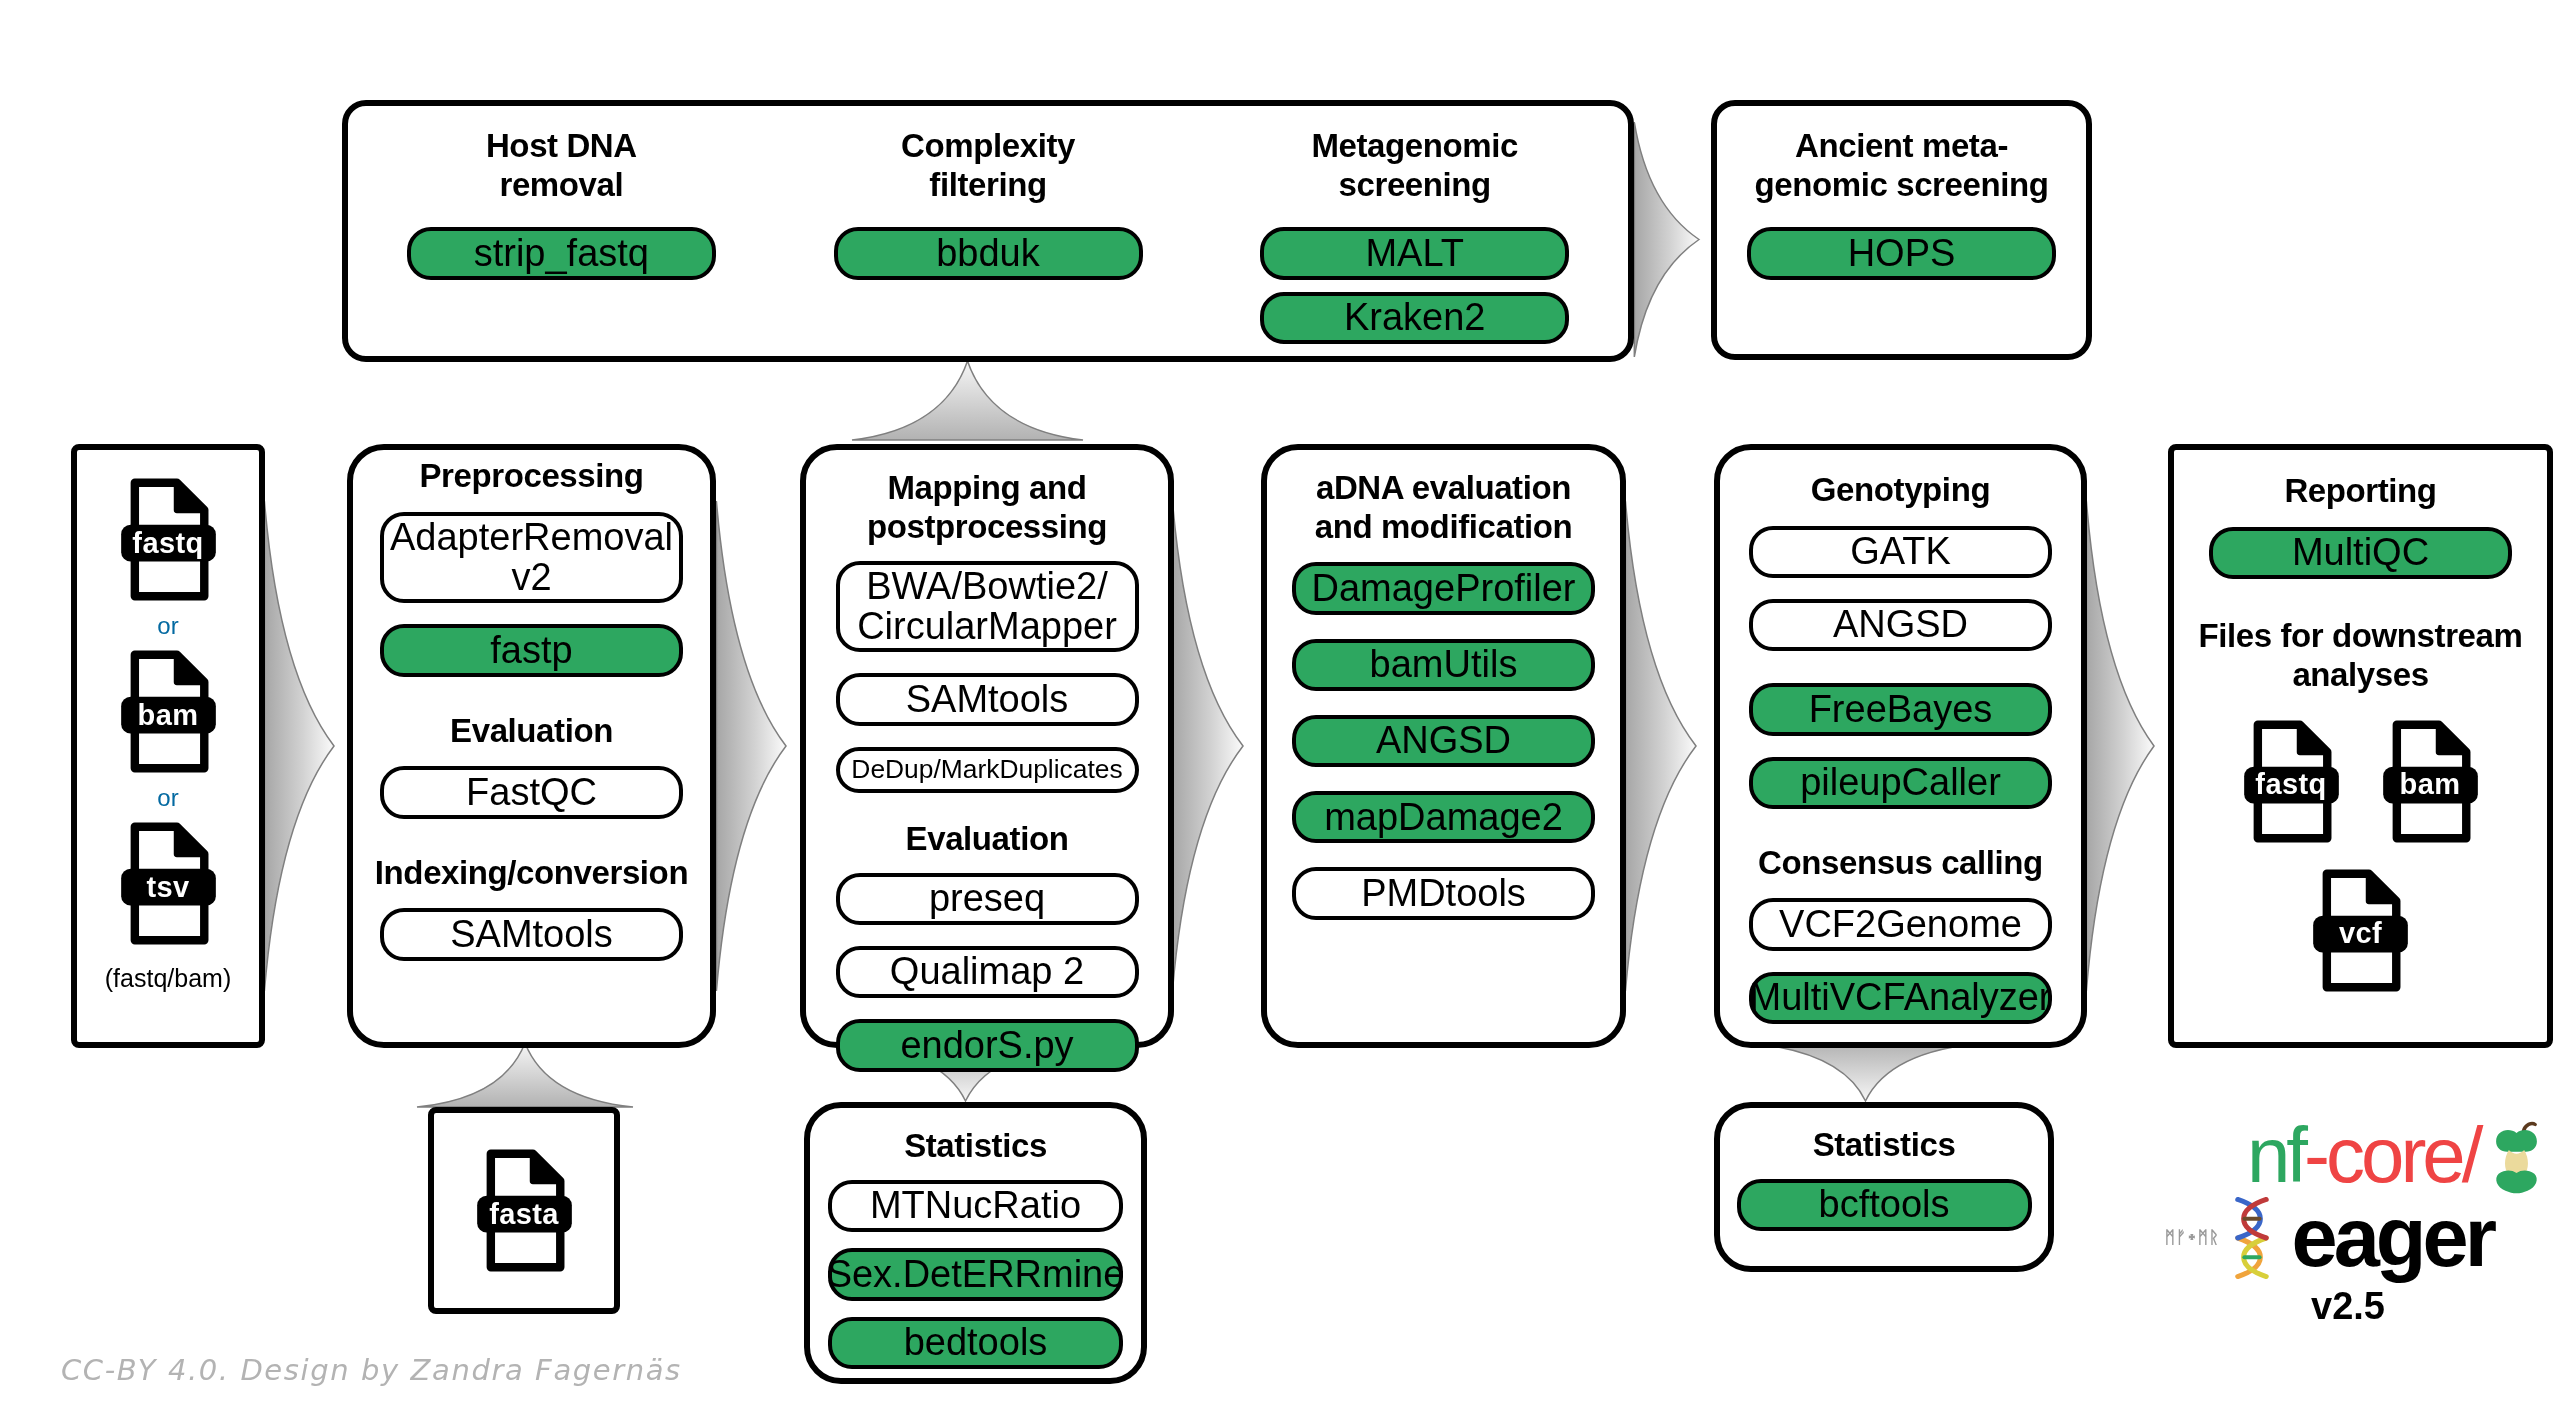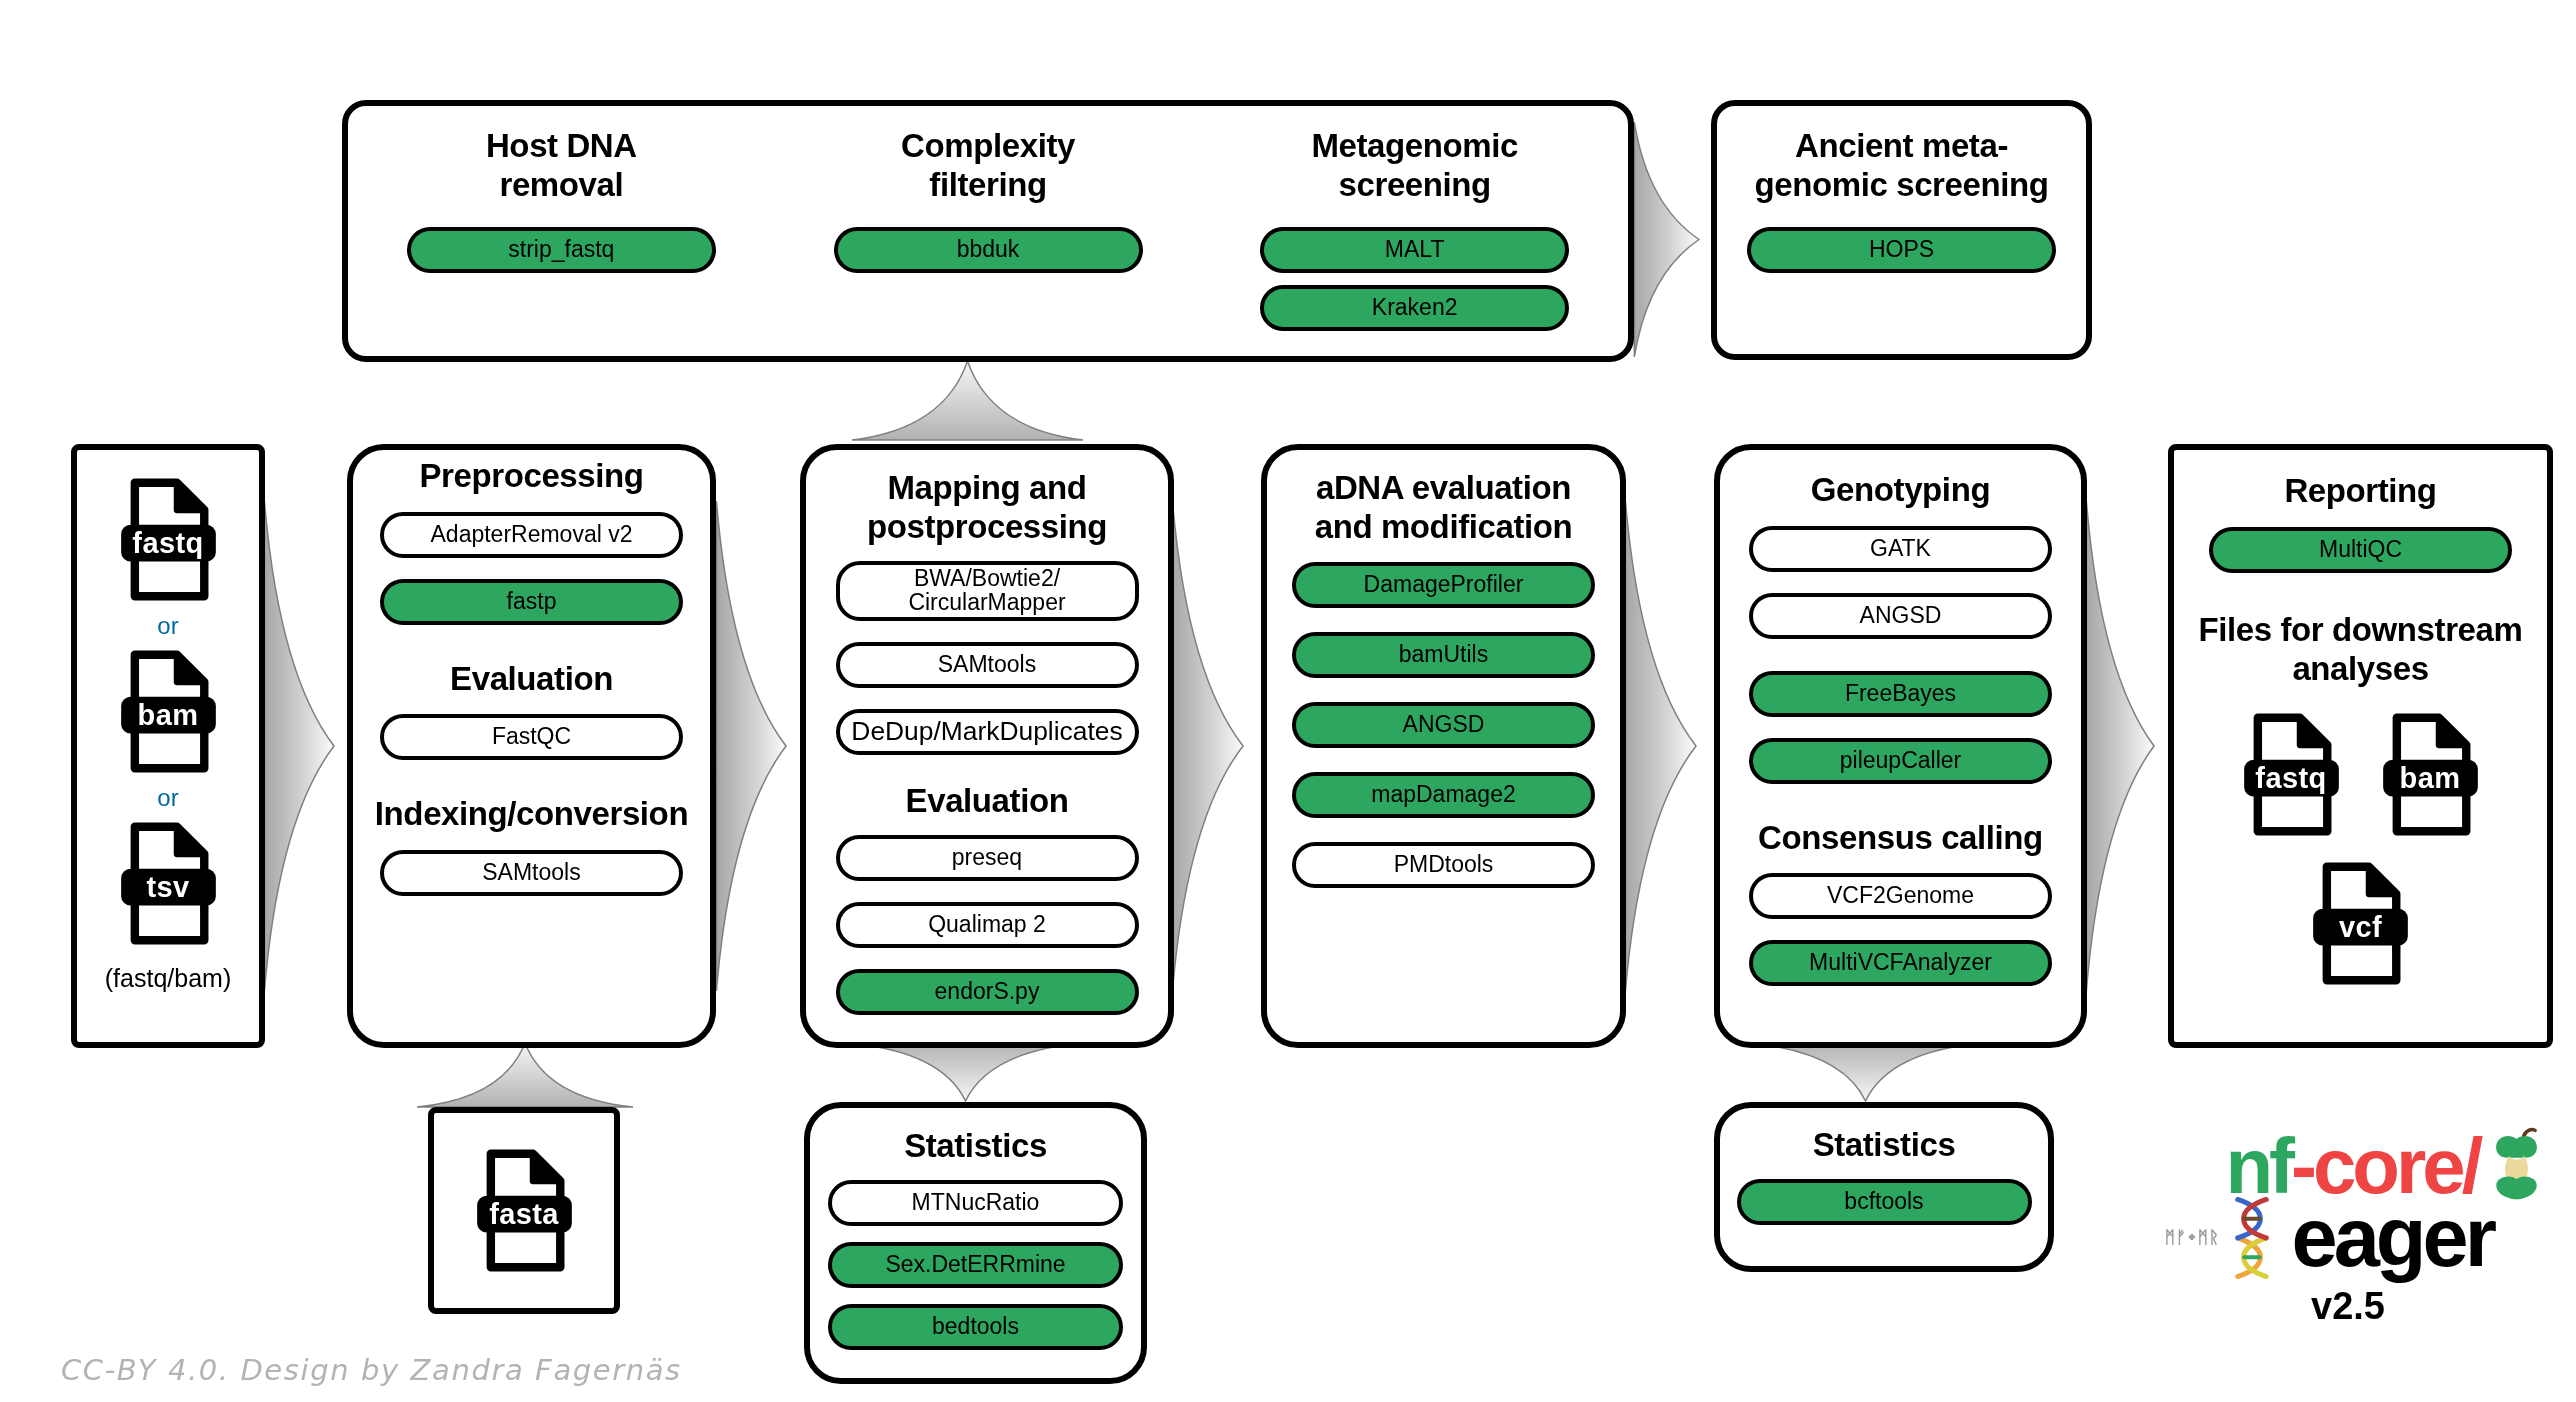--- a/index.html
+++ b/index.html
@@ -37,21 +37,21 @@
   .pill {
     width: 303px;
     min-height: 46px;
     border: 4px solid #000;
     border-radius: 24px;
     background: #fff;
     display: flex;
     align-items: center;
     justify-content: center;
     text-align: center;
-    font-size: 23px;
+    font-size: 38px;
     line-height: 1.04;
     white-space: pre-line;
     padding: 2.4px 6.4px;
     flex-shrink: 0;
   }
   .pill[data-variant="green"] { background: var(--green); }
   .pill.tight { font-size: 26.4px; }
   .pill.wide { width: 309px; }
 
   
@@ -73,22 +73,22 @@
   .caption-text { font-size: 25px; margin-top: 8px; }
 
   .arrow { position: absolute; overflow: visible; }
 
   .files-row { display: flex; flex-direction: row; gap: 38px; }
 
   
   .logo { position: absolute; left: 2147px; top: 1118px; width: 417px; height: 232px; }
   .logo-line1 {
     position: absolute; top: 0; right: 22.4px;
-    display: flex; align-items: flex-end;
-    font-size: 78px; font-weight: bold; letter-spacing: -4px; line-height: 0.95; margin-top: 6px;
+    display: flex; align-items: flex-start;
+    font-size: 78px; font-weight: normal; letter-spacing: -4px; line-height: 0.95;
   }
   .logo-nf { color: var(--green); }
   .logo-core { color: #ef4444; }
   .apple-icon { width: 51px; height: 77px; margin-left: 11.2px; margin-top: 1.6px; }
   .logo-line2 {
     position: absolute; top: 75px; right: 71px;
     display: flex; align-items: center;
     font-size: 83px; font-weight: bold; letter-spacing: -4px; line-height: 0.95;
   }
   .runes-text { font-size: 17px; color: #9a9a9a; margin-right: 1.6px; letter-spacing: 0.8px; }

